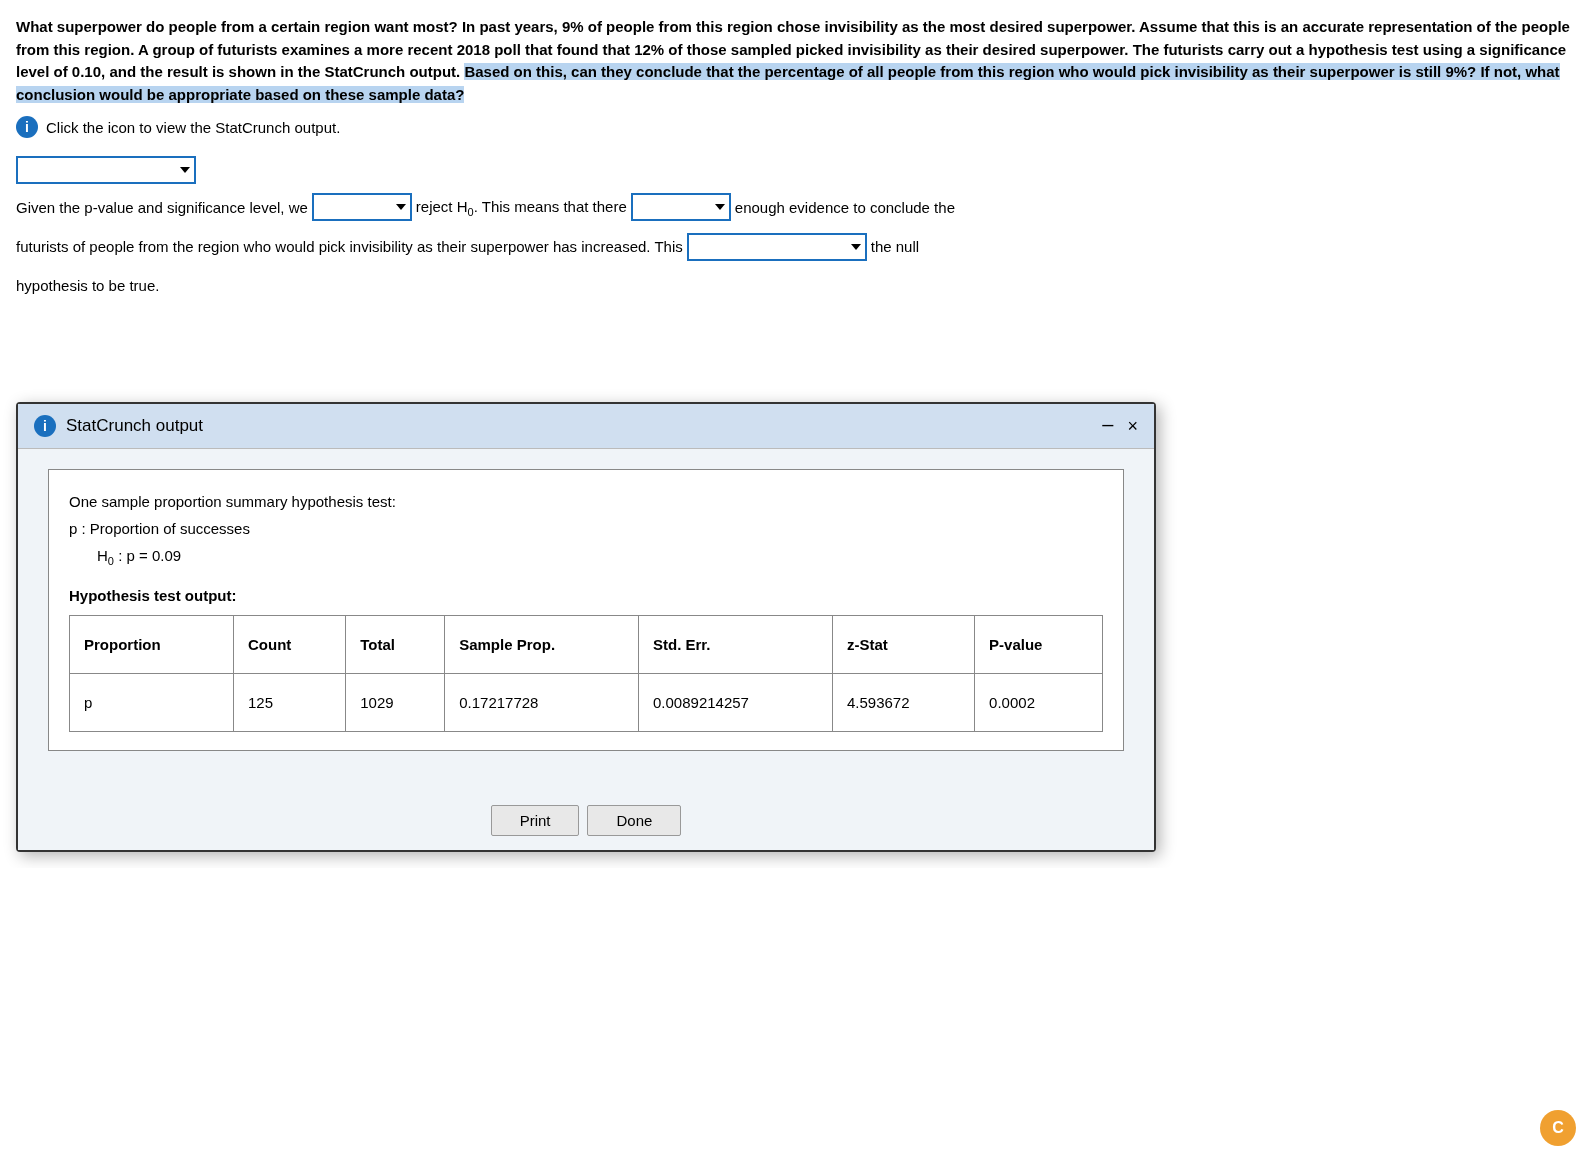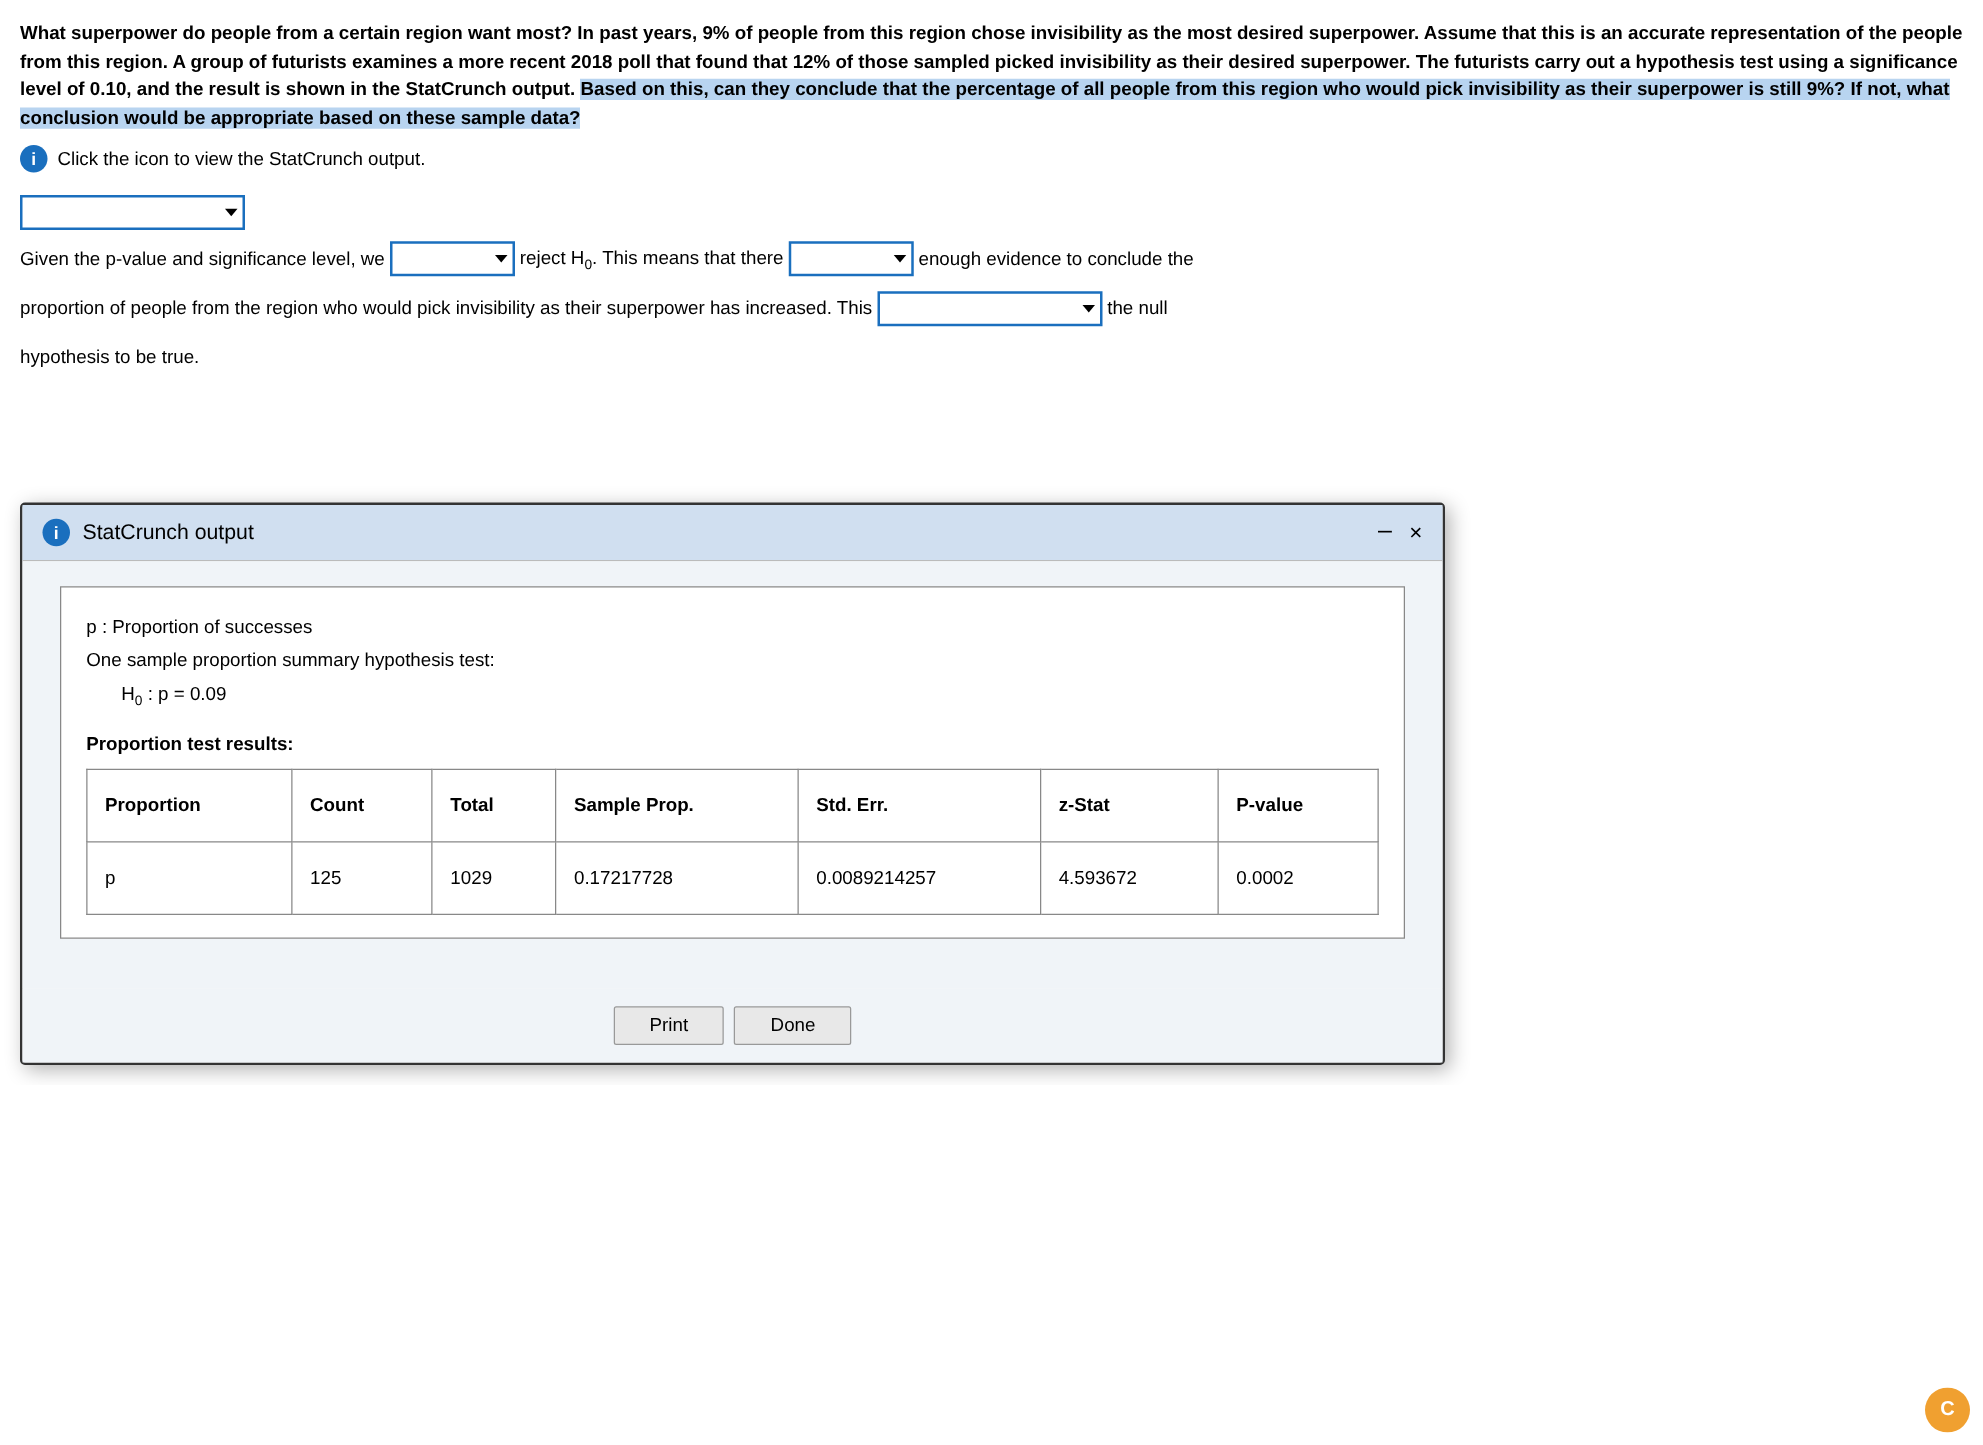--- a/index.html
+++ b/index.html
@@ -280,21 +280,21 @@
         <option value=""></option>
         <option value="is">is</option>
         <option value="is not">is not</option>
       </select>
       <span class="dropdown-arrow"></span>
     </span>
     <span>enough evidence to conclude the</span>
   </p>
 
   <p>
-    <span>proportion of people from the region who would pick invisibility as their superpower has increased. This</span>
+    <span>futurists of people from the region who would pick invisibility as their superpower has increased. This</span>
     <span class="dropdown-box dropdown-box-large">
       <select>
         <option value=""></option>
         <option value="supports">supports</option>
         <option value="contradicts">contradicts</option>
         <option value="does not support">does not support</option>
       </select>
       <span class="dropdown-arrow"></span>
     </span>
     <span>the null</span>
@@ -314,27 +314,27 @@
       <span class="modal-header-title">StatCrunch output</span>
     </div>
     <div class="modal-header-controls">
       <span class="modal-minimize">–</span>
       <span class="modal-close">×</span>
     </div>
   </div>
 
   <div class="modal-body">
     <div class="stat-box">
+      <p>One sample proportion summary hypothesis test:</p>
       <p>p : Proportion of successes</p>
-      <p>One sample proportion summary hypothesis test:</p>
       <p class="h0-line">
         H<sub>0</sub><span> : p = 0.09</span>
       </p>
 
-      <p class="hypothesis-bold">Proportion test results:</p>
+      <p class="hypothesis-bold">Hypothesis test output:</p>
 
       <table class="results-table">
         <thead>
           <tr>
             <th>Proportion</th>
             <th>Count</th>
             <th>Total</th>
             <th>Sample Prop.</th>
             <th>Std. Err.</th>
             <th>z-Stat</th>

